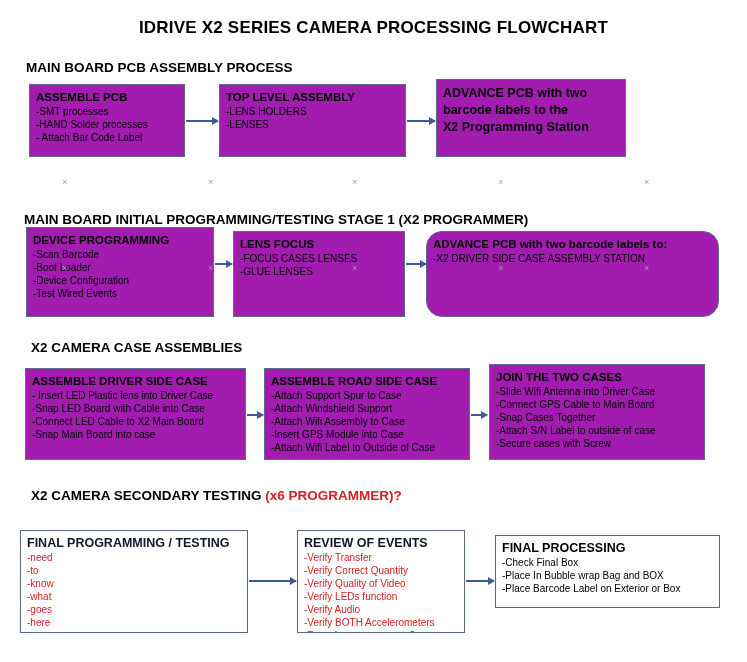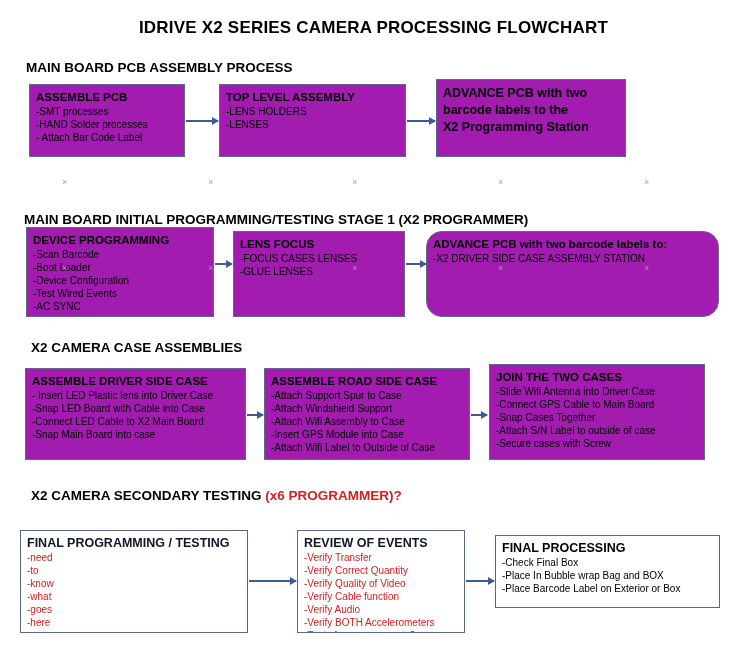--- a/index.html
+++ b/index.html
@@ -129,21 +129,20 @@
   <span>MAIN BOARD INITIAL PROGRAMMING/TESTING STAGE 1 (X2 PROGRAMMER)</span>
 </div>
 
 <div class="box" style="left:26px; top:227px; width:188px; height:90px;">
   <div class="box-title">DEVICE PROGRAMMING</div>
   <div class="box-lines">
     <div>-Scan Barcode</div>
     <div>-Boot Loader</div>
     <div>-Device Configuration</div>
     <div>-Test Wired Events</div>
-    <div>-AC SYNC</div>
   </div>
 </div>
 
 <div class="arrow" style="left:215px; top:263px; width:17px;"></div>
 
 <div class="box" style="left:233px; top:231px; width:172px; height:86px;">
   <div class="box-title">LENS FOCUS</div>
   <div class="box-lines">
     <div>-FOCUS CASES LENSES</div>
     <div>-GLUE LENSES</div>
@@ -216,21 +215,21 @@
 </div>
 
 <div class="arrow" style="left:249px; top:580px; width:47px;"></div>
 
 <div class="box plain" style="left:297px; top:530px; width:168px; height:103px;">
   <div class="box-title big red">REVIEW OF EVENTS</div>
   <div class="box-lines red">
     <div>-Verify Transfer</div>
     <div>-Verify Correct Quantity</div>
     <div>-Verify Quality of Video</div>
-    <div>-Verify Cable function</div>
+    <div>-Verify LEDs function</div>
     <div>-Verify Audio</div>
     <div>-Verify BOTH Accelerometers</div>
     <div>-Test of accessory ports?</div>
   </div>
 </div>
 
 <div class="arrow" style="left:466px; top:580px; width:28px;"></div>
 
 <div class="box plain" style="left:495px; top:535px; width:225px; height:73px;">
   <div class="box-title big">FINAL PROCESSING</div>

